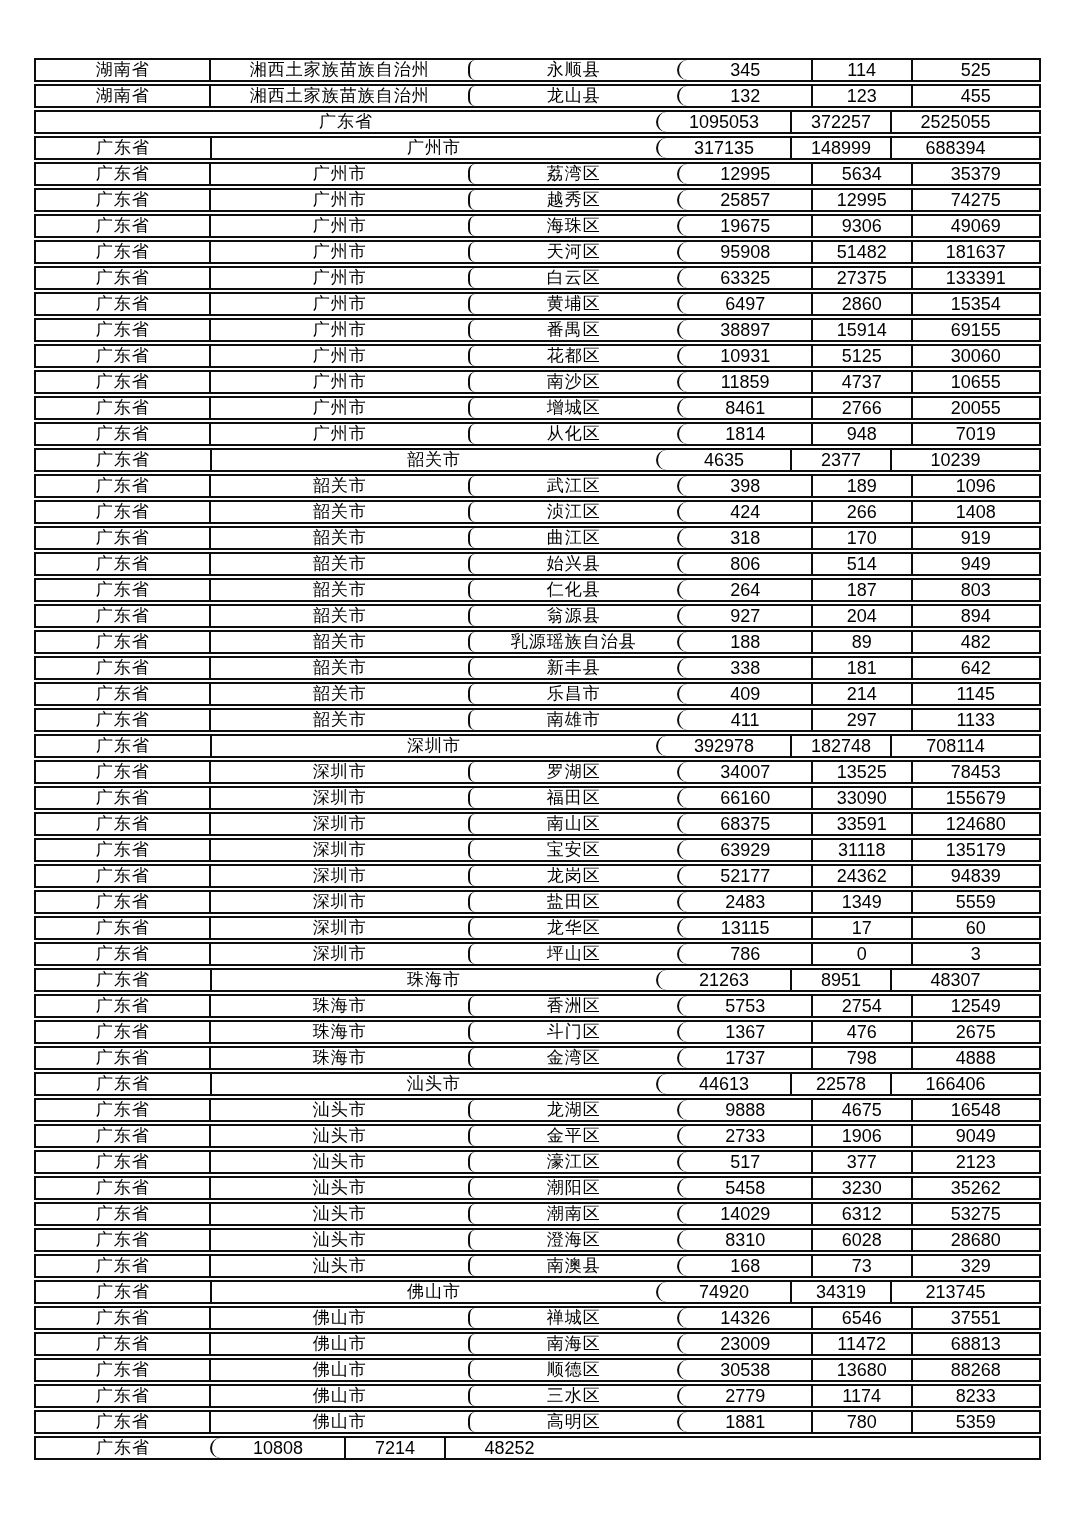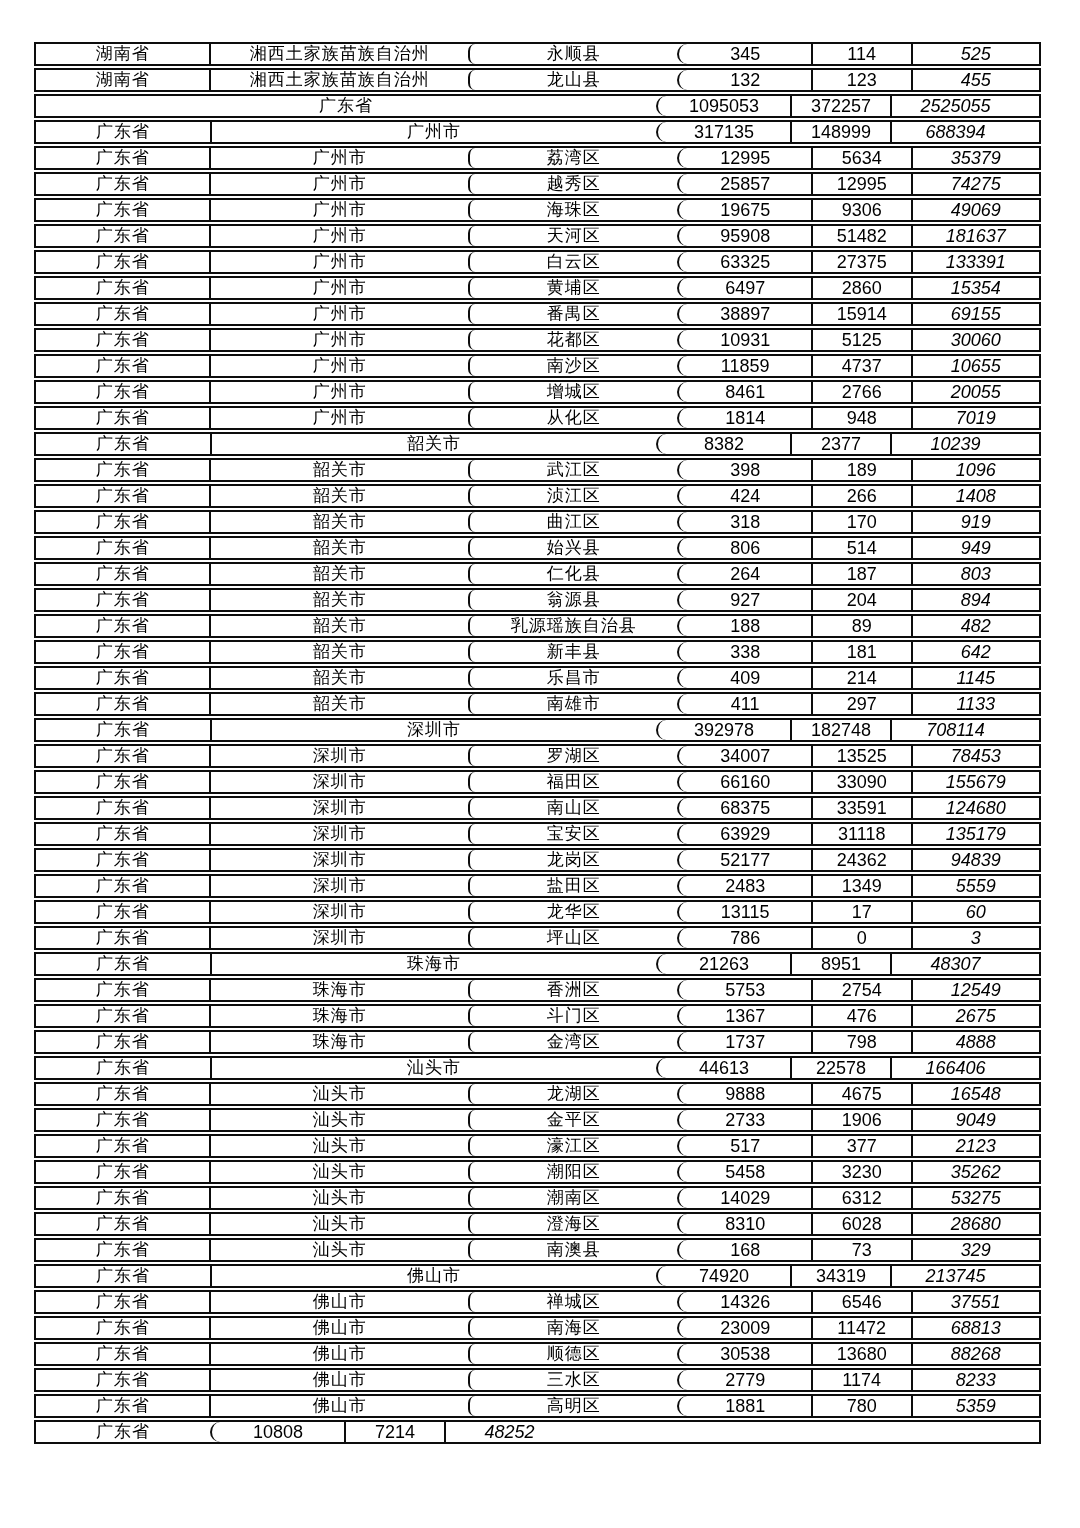--- a/index.html
+++ b/index.html
@@ -14,21 +14,21 @@
   .page {
     position: relative;
     width: 1080px;
     height: 1528px;
     background: #ffffff;
     overflow: hidden;
   }
   .table-wrap {
     position: absolute;
     left: 34px;
-    top: 42px;
+    top: 58px;
     width: 1007px;
   }
   .trow {
     display: flex;
     box-sizing: border-box;
     width: 1007px;
     height: 24px;
     border: 2px solid #0d0d0d;
     margin-bottom: 2px;
     background: #ffffff;
@@ -48,21 +48,21 @@
     border-left: 2px solid #0d0d0d;
   }
   .c-prov     { width: 174px; }
   .c-city     { width: 260px; }
   .c-dist     { width: 210px; border-radius: 7px; }
   .c-provspan { width: 620px; }
   .c-cityspan { width: 446px; }
   .c-num      { font-size: 18px; letter-spacing: 0; }
   .c-num0     { width: 134px; border-radius: 10px; }
   .c-num1     { width: 100px; }
-  .c-num2     { width: 129px; font-style: italic; }
+  .c-num2     { width: 129px; }
 </style>
 </head>
 <body>
 
 <div class="page">
   <div class="table-wrap">
     <div>
         <div class="trow">
           <div class="cell c-prov">湖南省</div>
           <div class="cell c-city">湘西土家族苗族自治州</div>
@@ -176,21 +176,21 @@
           <div class="cell c-prov">广东省</div>
           <div class="cell c-city">广州市</div>
           <div class="cell c-dist">从化区</div>
           <div class="cell c-num c-num0">1814</div>
           <div class="cell c-num c-num1">948</div>
           <div class="cell c-num c-num2">7019</div>
         </div>
         <div class="trow">
           <div class="cell c-prov">广东省</div>
           <div class="cell c-cityspan">韶关市</div>
-          <div class="cell c-num c-num0">8382</div>
+          <div class="cell c-num c-num0">4635</div>
           <div class="cell c-num c-num1">2377</div>
           <div class="cell c-num c-num2">10239</div>
         </div>
         <div class="trow">
           <div class="cell c-prov">广东省</div>
           <div class="cell c-city">韶关市</div>
           <div class="cell c-dist">武江区</div>
           <div class="cell c-num c-num0">398</div>
           <div class="cell c-num c-num1">189</div>
           <div class="cell c-num c-num2">1096</div>

